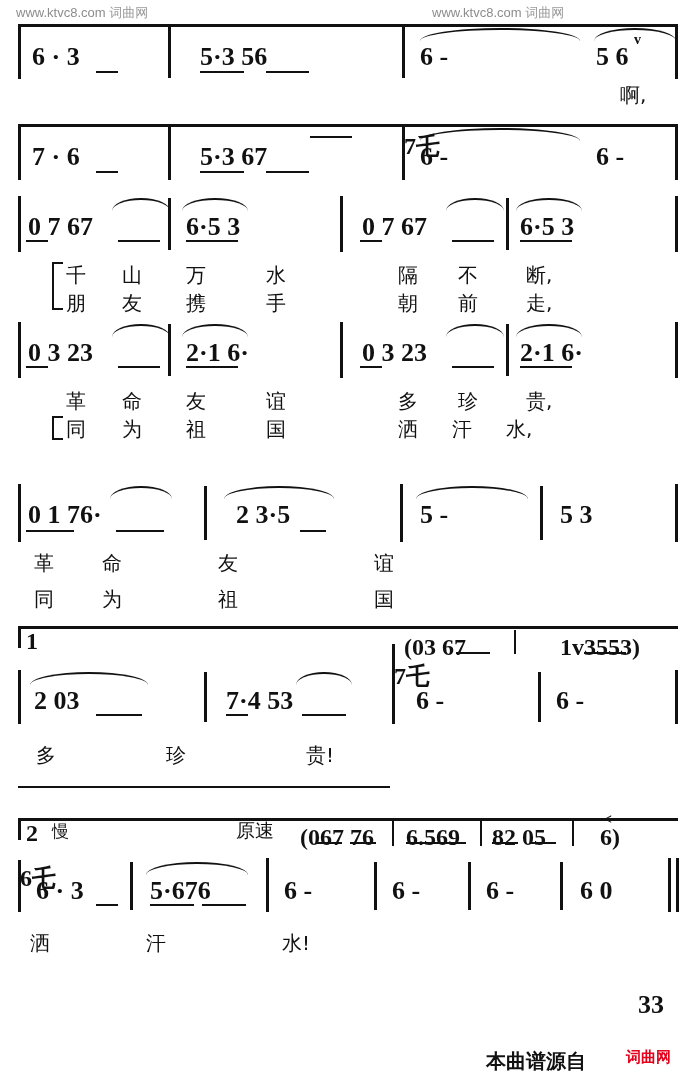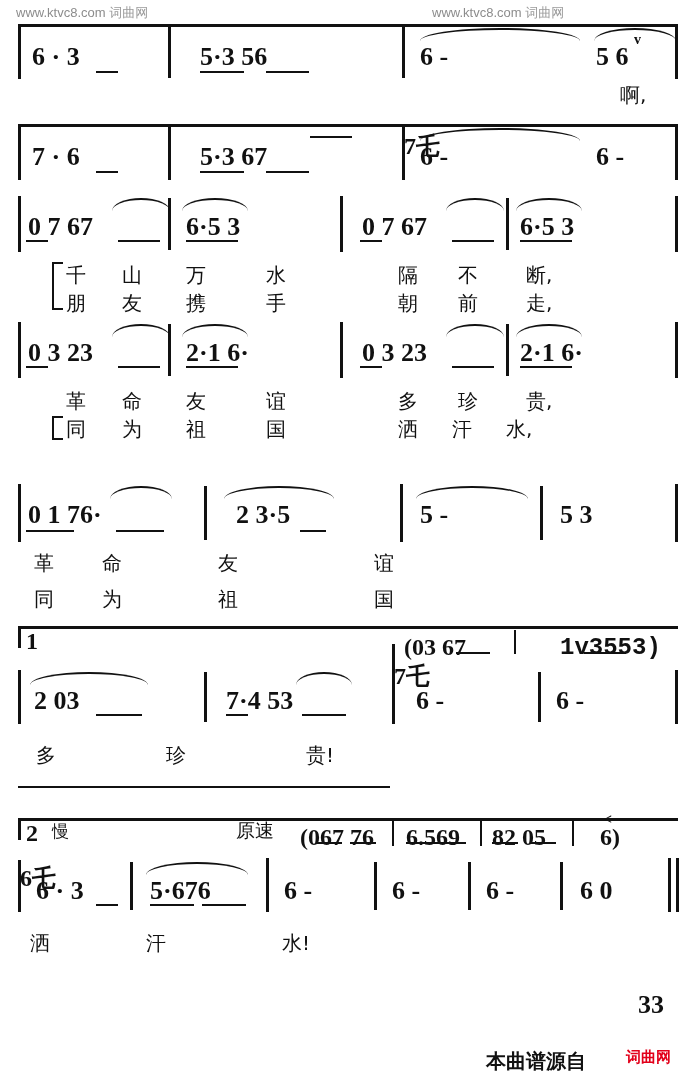--- a/index.html
+++ b/index.html
@@ -289,21 +289,21 @@
     <div class="bar vline" style="left:18px; top:626px; height:22px;"></div>
     <div class="note small" style="left:26px; top:628px;">1</div>
 
     <div class="bar vline" style="left:18px; top:670px; height:54px;"></div>
     <div class="bar vline" style="left:204px; top:672px; height:50px;"></div>
     <div class="bar vline" style="left:392px; top:644px; height:80px;"></div>
     <div class="bar vline" style="left:538px; top:672px; height:50px;"></div>
     <div class="bar vline" style="left:675px; top:670px; height:54px;"></div>
 
     <div class="note small" style="left:404px; top:634px;">(03   67</div>
-    <div class="note small" style="left:560px; top:634px;font-family:Liberation Mono, monospace;">1v3553)</div>
+    <div class="note small" style="left:560px; top:634px;">1v3553)</div>
     <div class="underline1" style="left:456px; top:652px; width:34px;"></div>
     <div class="underline1" style="left:584px; top:652px; width:42px;"></div>
     <div class="bar vline" style="left:514px; top:630px; height:24px; width:2px;"></div>
 
     <div class="note" style="left:34px; top:686px;">2   03</div>
     <div class="underline1" style="left:96px; top:714px; width:46px;"></div>
     <div class="slur" style="left:30px; top:672px; width:118px;"></div>
 
     <div class="note" style="left:226px; top:686px;">7·4   53</div>
     <div class="underline1" style="left:226px; top:714px; width:22px;"></div>

